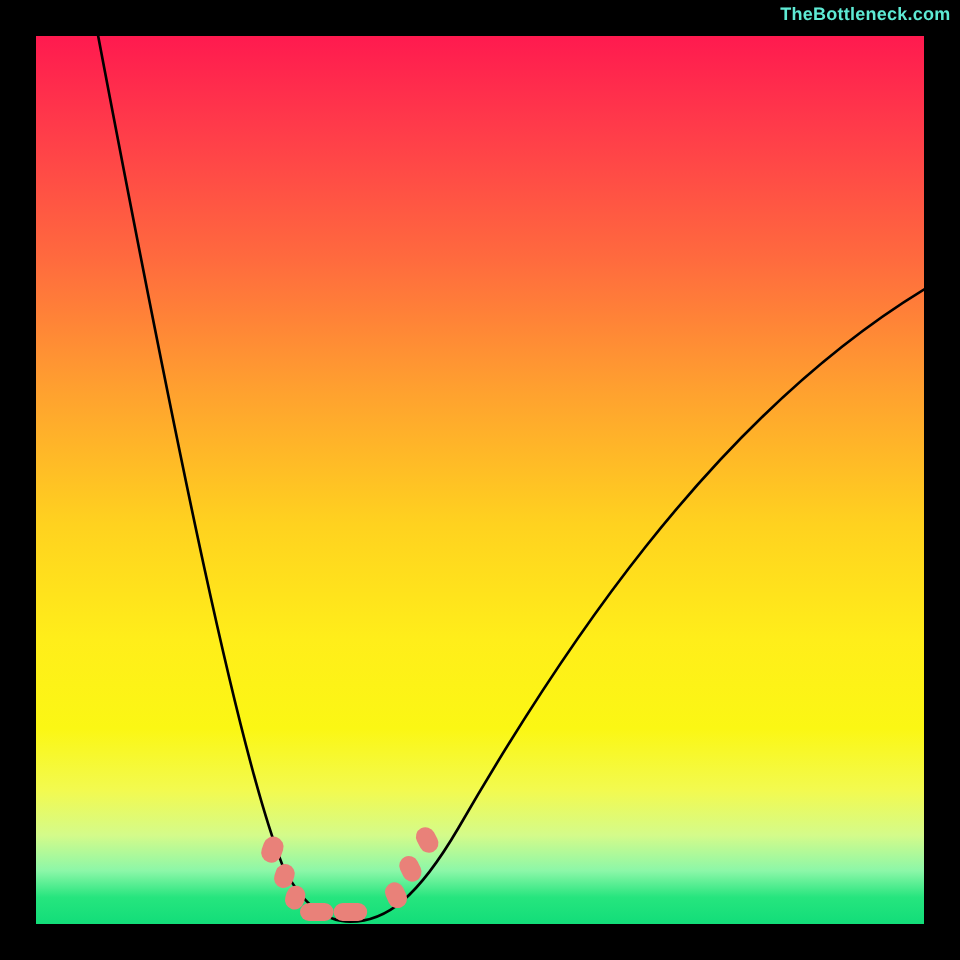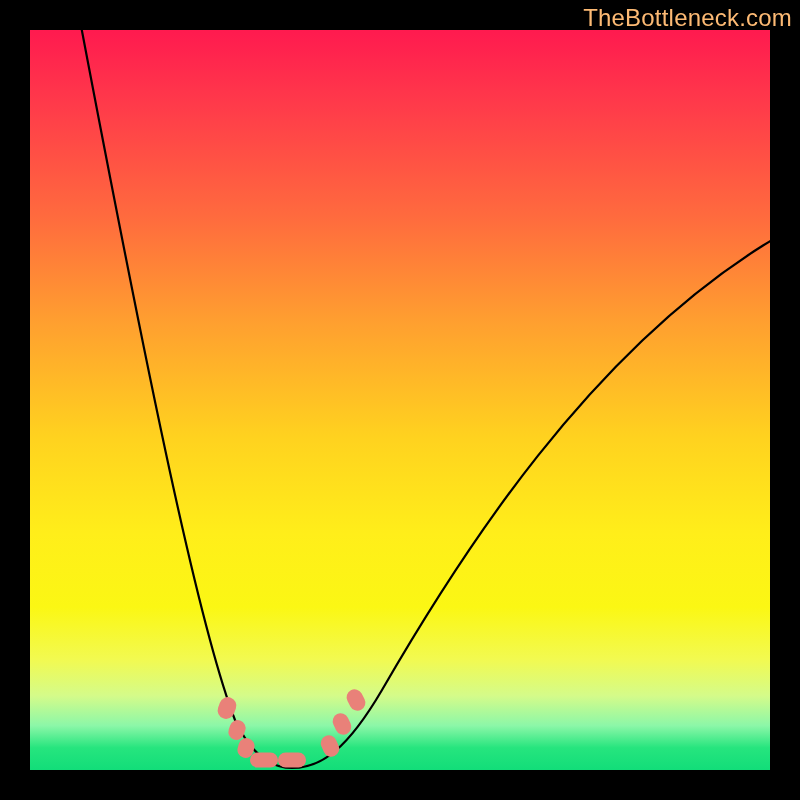--- a/index.html
+++ b/index.html
@@ -35,23 +35,23 @@
       #d4fb8a 90%,
       #8cf7a8 94%,
       #26e57e 97%,
       #12dd79 100%
     );
   }
   .watermark {
     position: absolute;
     top: 4px;
     right: 8px;
-    color: #fdba74;
-    font-size: 24px;
-    font-weight: 400;
+    color: #5eead4;
+    font-size: 15px;
+    font-weight: 700;
     letter-spacing: 0.2px;
   }
   svg.curve {
     position: absolute;
     inset: 0;
   }
 </style>
 </head>
 <body>
 

